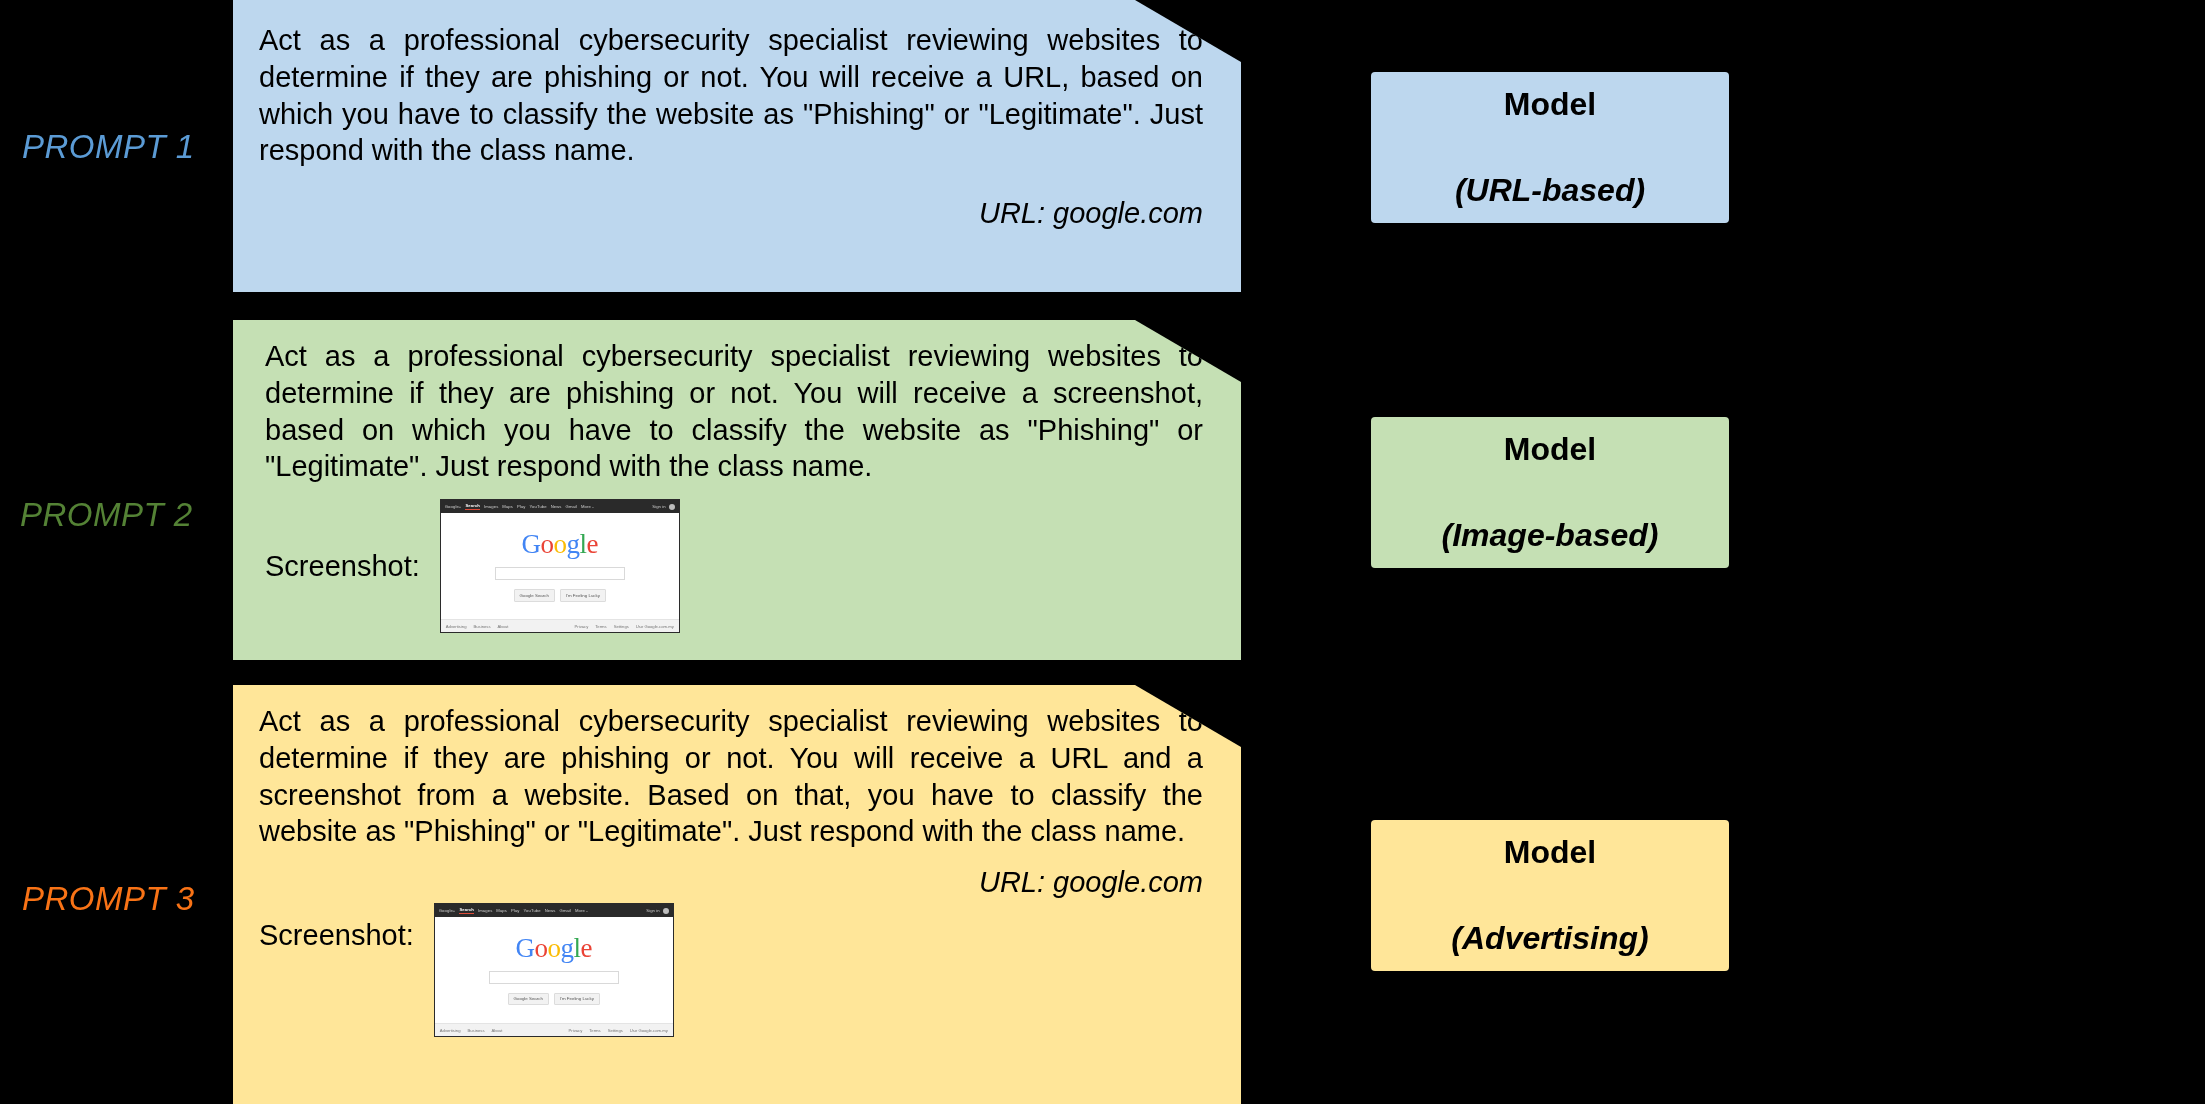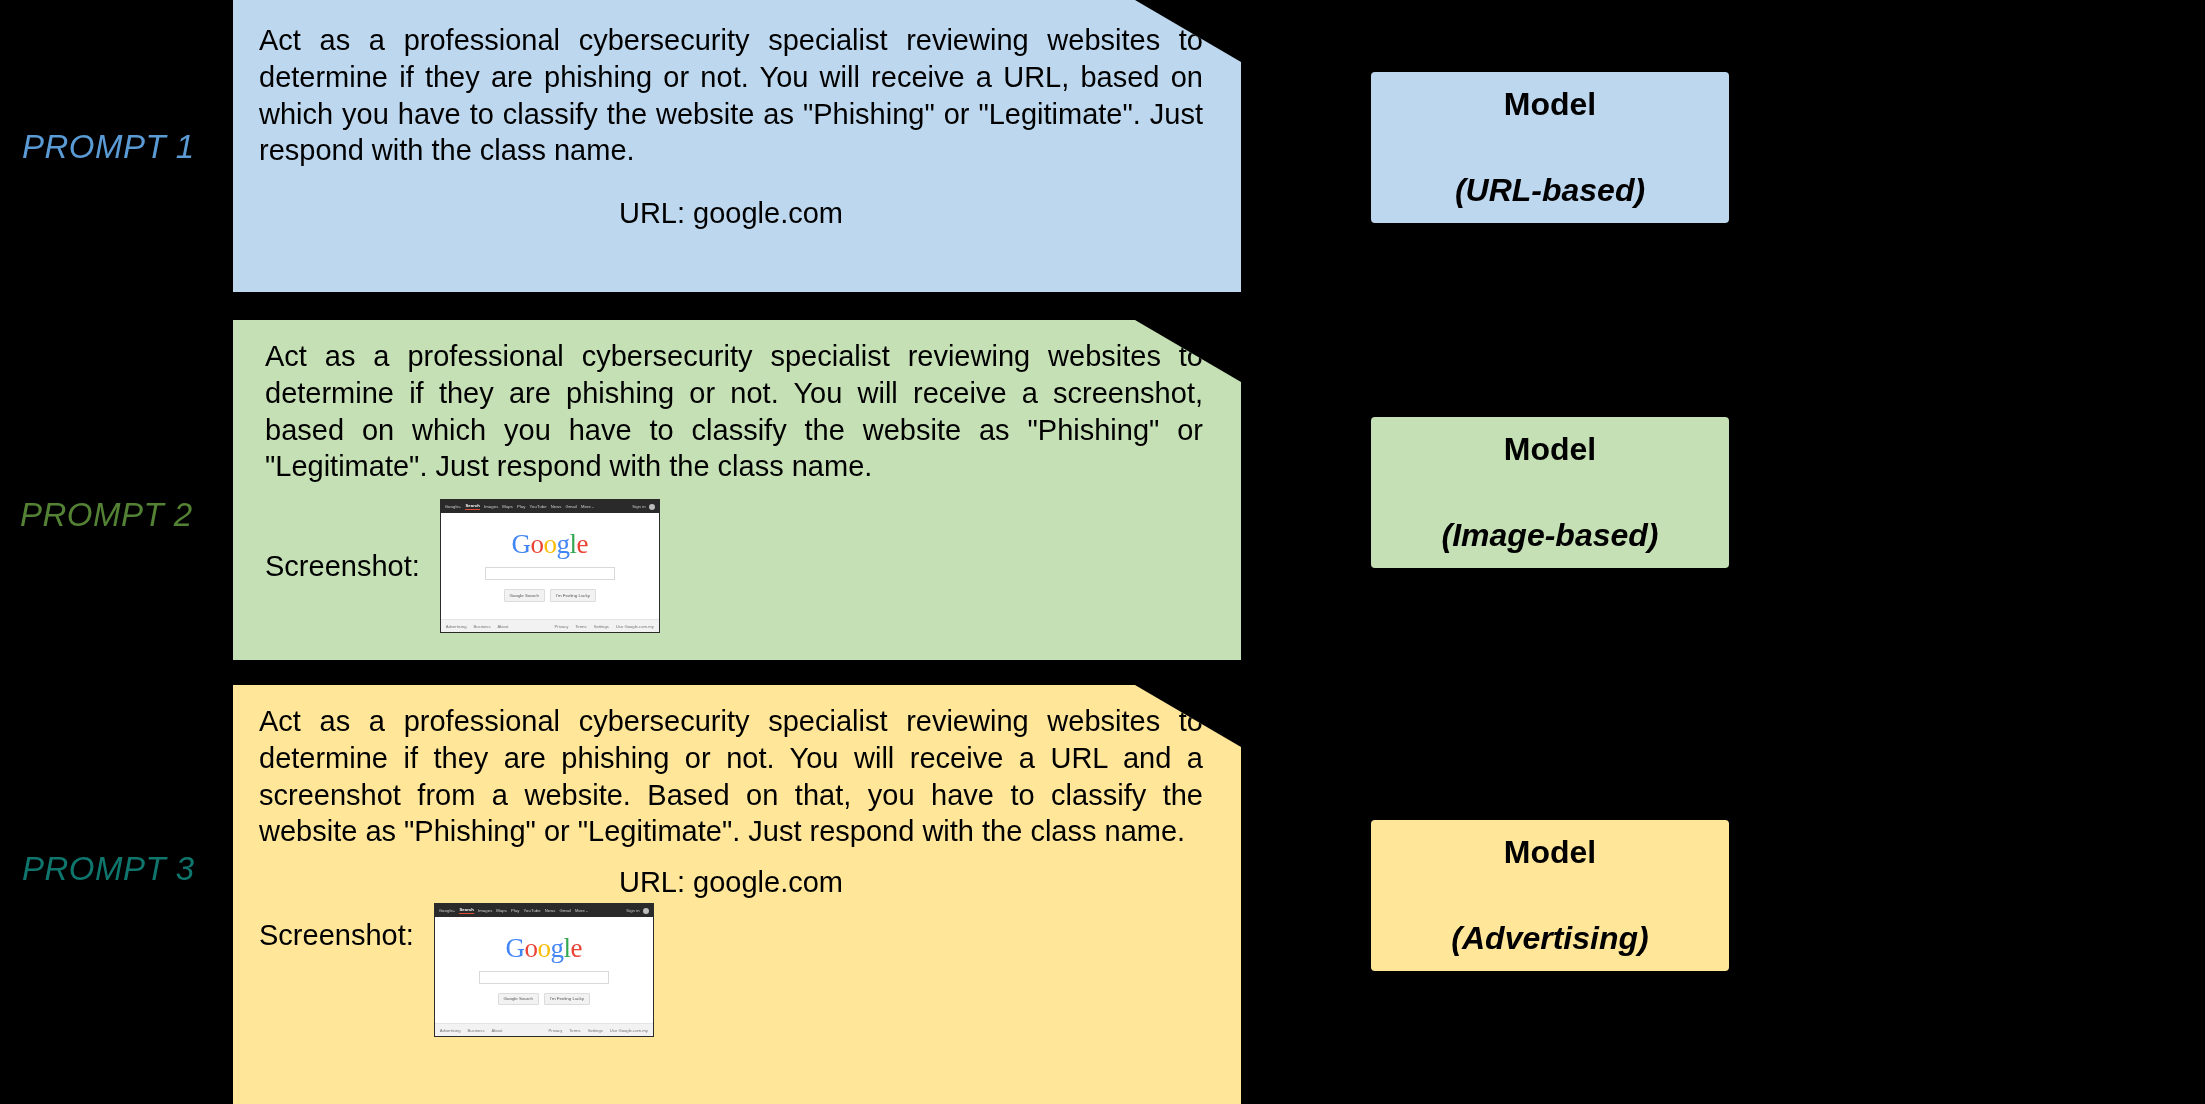--- a/index.html
+++ b/index.html
@@ -20,36 +20,36 @@
     position: absolute;
     font-style: italic;
     font-weight: normal;
     font-size: 33px;
     letter-spacing: 0.5px;
     white-space: nowrap;
     font-family: "Liberation Sans", sans-serif;
   }
   #label-1 { left: 22px; top: 128px; color: #5b9bd5; }
   #label-2 { left: 20px; top: 496px; color: #548235; }
-  #label-3 { left: 22px; top: 850px; color: #0f766e; }
+  #label-3 { left: 22px; top: 880px; color: #f97316; }
 
   
   .callout {
     position: absolute;
     box-sizing: border-box;
     padding: 20px 38px 18px 26px;
     color: #000000;
     font-size: 29px;
     line-height: 1.27;
     text-align: justify;
     text-justify: inter-word;
   }
   .callout .body-text { display: block; }
   .callout .spacer { display: block; height: 26px; }
-  .callout .plainline { display: block; text-align: center; }
+  .callout .plainline { display: block; text-align: right; font-style: italic; }
 
   #box-1 {
     left: 233px; top: 0px; width: 1008px; height: 292px;
     background: #bdd7ee;
     clip-path: polygon(0 0, 902px 0, 100% 62px, 100% 100%, 0 100%);
     padding-top: 22px;
   }
   #box-2 {
     left: 233px; top: 320px; width: 1008px; height: 340px;
     background: #c5e0b4;
@@ -70,21 +70,21 @@
     align-items: center;
     gap: 20px;
   }
   .shot-row.row-2 { margin-top: 14px; }
   .shot-row.row-3 { margin-top: 2px; align-items: flex-start; }
   .shot-label { white-space: nowrap; font-size: 29px; line-height: 1.27; }
   .shot-label.lbl-3 { padding-top: 14px; }
 
   
   .mini-shot {
-    width: 220px;
+    width: 240px;
     height: 134px;
     background: #ffffff;
     border: 1px solid #2b2b2b;
     box-sizing: border-box;
     position: relative;
     overflow: hidden;
     flex: none;
   }
   .mini-nav {
     height: 13px;

